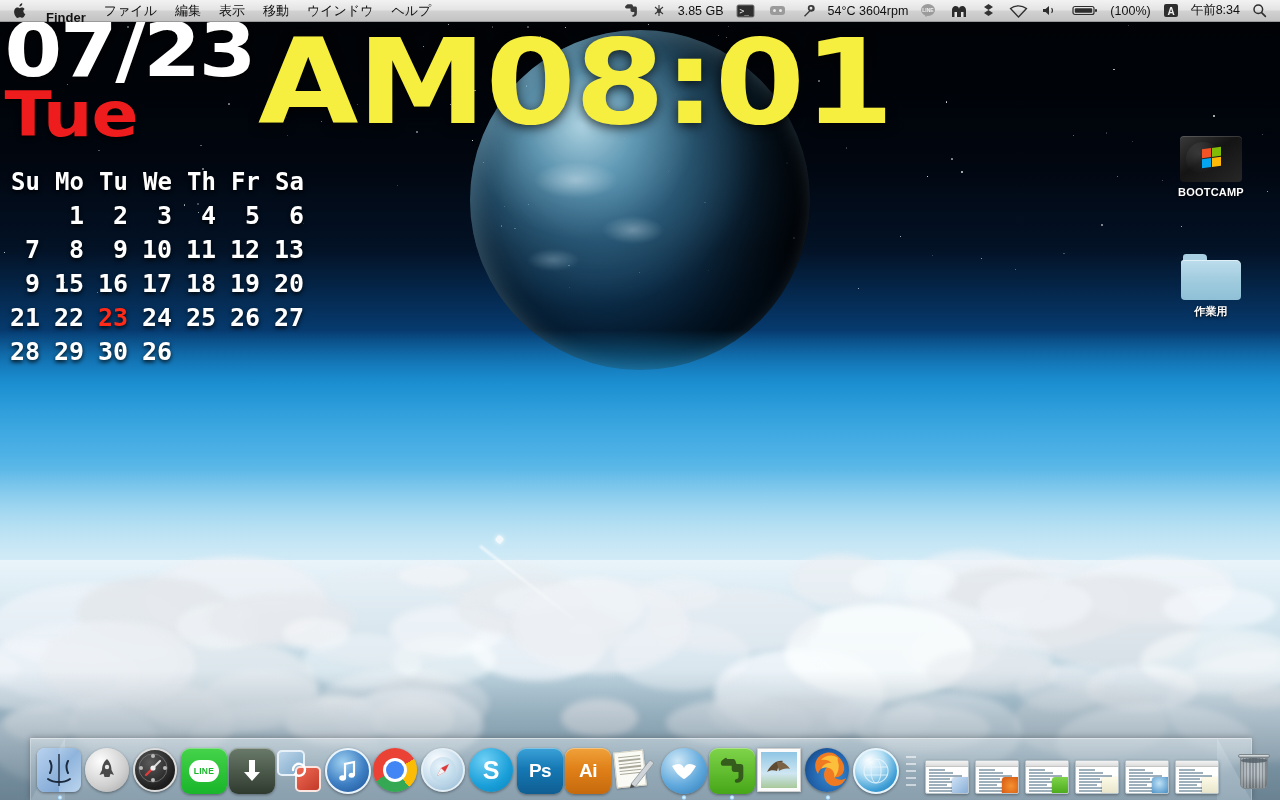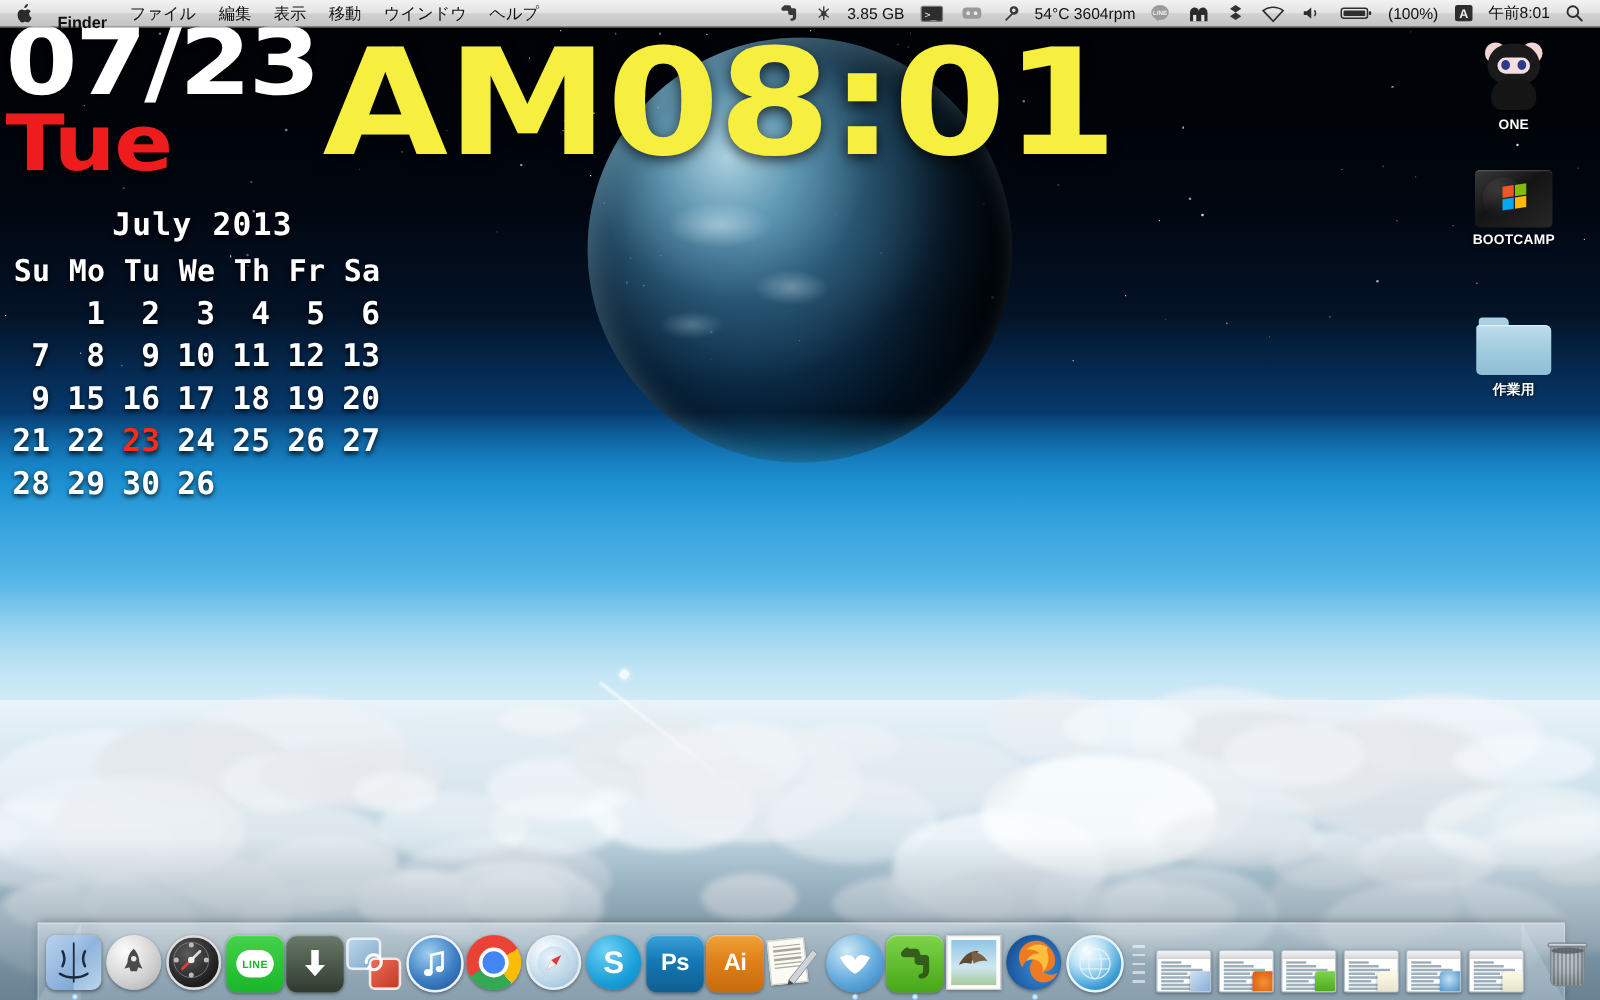--- a/index.html
+++ b/index.html
@@ -492,39 +492,38 @@
             <rect x="23" y="5" width="2" height="3" rx="1" fill="#2e2e2e"></rect>
           </svg>
       </div>
       <div class="mb-status txt">(100%)</div>
       <div class="mb-status">
         <svg width="16" height="15" viewBox="0 0 16 15">
             <rect x="1" y="1" width="14" height="13" rx="2" fill="#2e2e2e"></rect>
             <text x="8" y="11.5" font-size="10" fill="#f0f0f0" text-anchor="middle" font-family="sans-serif" font-weight="bold">A</text>
           </svg>
       </div>
-      <div class="mb-status txt">午前8:01</div>
+      <div class="mb-status txt">午前8:34</div>
       <div class="mb-status">
         <svg width="15" height="15" viewBox="0 0 15 15">
             <circle cx="6.3" cy="6.3" r="4.3" fill="none" stroke="#2e2e2e" stroke-width="1.5"></circle>
             <path d="M9.6 9.6 13.4 13.4" stroke="#2e2e2e" stroke-width="1.6" stroke-linecap="round"></path>
           </svg>
       </div>
     </div>
   </div>
 
   <div id="datewidget">
     <div class="dw-date">07/23</div>
     <div class="dw-day">Tue</div>
   </div>
 
   <div id="bigclock">AM08:01</div>
 
   <div id="calendar">
-    <div class="cal-title">July 2013</div>
     <div class="cal-grid" id="cal-grid">
         <div class="cal-cell cal-head">Su</div>
         <div class="cal-cell cal-head">Mo</div>
         <div class="cal-cell cal-head">Tu</div>
         <div class="cal-cell cal-head">We</div>
         <div class="cal-cell cal-head">Th</div>
         <div class="cal-cell cal-head">Fr</div>
         <div class="cal-cell cal-head">Sa</div>
         <div class="cal-cell"></div>
         <div class="cal-cell">1</div>
@@ -557,34 +556,20 @@
         <div class="cal-cell">28</div>
         <div class="cal-cell">29</div>
         <div class="cal-cell">30</div>
         <div class="cal-cell">26</div>
         <div class="cal-cell"></div>
         <div class="cal-cell"></div>
         <div class="cal-cell"></div>
       </div>
   </div>
 
-  <div class="desk-icon" style="left:1156px; top:28px;">
-    <div class="glyph">
-      <div class="ic-one">
-        <div class="one-ear l"></div>
-          <div class="one-ear r"></div>
-        <div class="one-hood"></div>
-        <div class="one-face"></div>
-        <div class="one-eye l"></div>
-          <div class="one-eye r"></div>
-        <div class="one-body"></div>
-      </div>
-    </div>
-    <div class="lbl">ONE</div>
-  </div>
 
   <div class="desk-icon" style="left:1156px; top:238px;">
     <div class="glyph">
       <div class="ic-folder">
         <div class="fold-tab"></div>
         <div class="fold-body"></div>
       </div>
     </div>
     <div class="lbl">作業用</div>
   </div>

